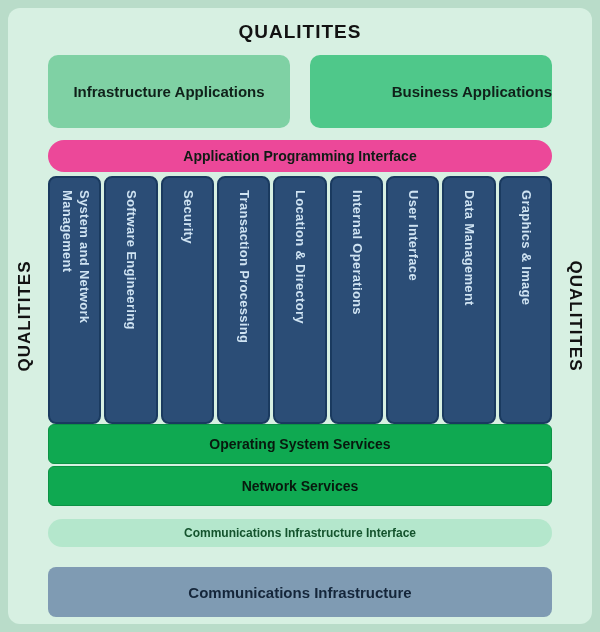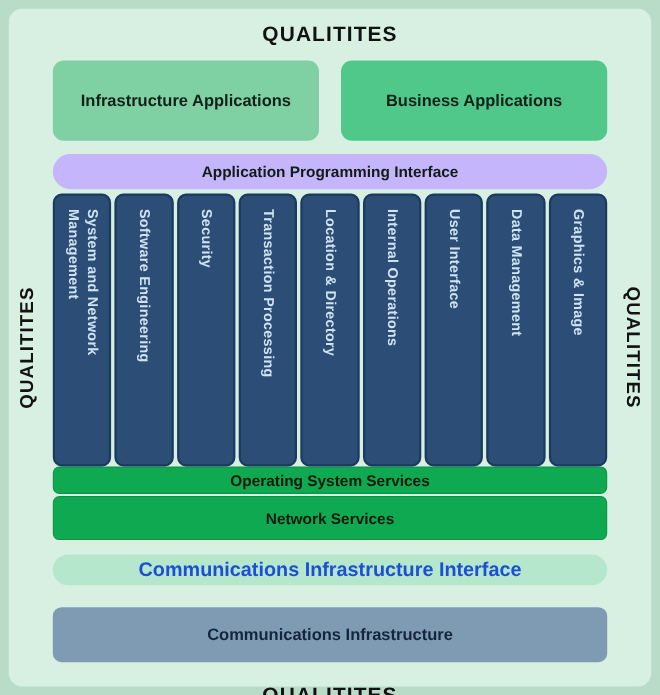--- a/index.html
+++ b/index.html
@@ -40,25 +40,25 @@
   .side-label.left  { left:17px;  transform:translate(-50%,-50%) rotate(-90deg); }
   .side-label.right { left:calc(100% - 17px); transform:translate(-50%,-50%) rotate(90deg); }
 
   .apps-row { margin-top:9px; height:73px; display:flex; gap:20px; }
   .app-box {
     flex:1; border-radius:10px;
     display:flex; align-items:center; justify-content:center;
     font-size:15px; font-weight:700; color:#10211a;
   }
   .app-box.infra    { background:#7fd1a4; }
-  .app-box.business { background:#4fc88a; }
+  .app-box.business { background:#4fc88a;justify-content:flex-end; }
 
   .pill-bar {
     height:32px; margin-top:12px;
-    background:#c4b5fd; border-radius:16px;
+    background:#ec4899; border-radius:16px;
     display:flex; align-items:center; justify-content:center;
     font-size:14px; font-weight:700; color:#101c15;
   }
 
   .columns { margin-top:4px; height:248px; display:flex; gap:3px; }
   .column {
     flex:1;
     background:#2b4d76;
     border:2px solid #1a3a5f;
     border-radius:8px;
@@ -70,35 +70,35 @@
     writing-mode:vertical-rl;
     text-orientation:mixed;
     max-height:180px;
     font-size:13px; font-weight:700;
     letter-spacing:0.3px;
     line-height:1.3;
     color:#cfe3f2;
   }
 
   .green-bar {
-    height:25px; margin-top:0;
+    height:40px; margin-top:0;
     background:#0fa951;
     border:1px solid #0c9245;
     border-radius:6px;
     box-sizing:border-box;
     display:flex; align-items:center; justify-content:center;
     font-size:14px; font-weight:700; color:#08190e;
   }
   .green-bar + .green-bar { margin-top:2px; height:40px;justify-content:center; }
 
   .interface-bar {
     margin-top:13px; height:28px;
     background:#b4e7cc; border-radius:14px;
     display:flex; align-items:center; justify-content:center;
-    font-size:18px; font-weight:700; color:#1d4ed8;
+    font-size:12px; font-weight:700; color:#14532d;
   }
 
   .infra-bar {
     margin-top:20px; height:50px;
     background:#7f9bb3; border-radius:8px;
     display:flex; align-items:center; justify-content:center;
     font-size:15px; font-weight:700; color:#15263a;
   }
 </style>
 </head>

